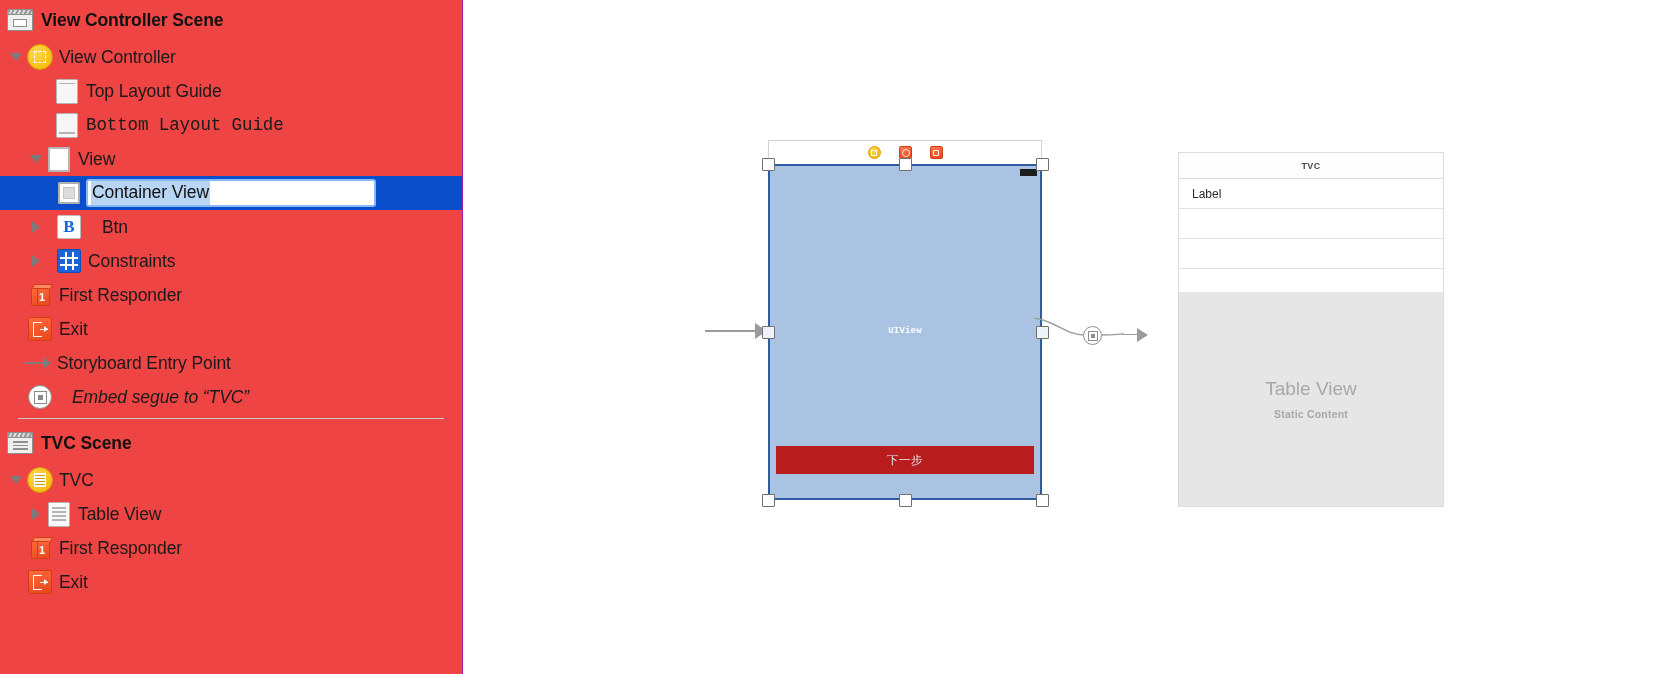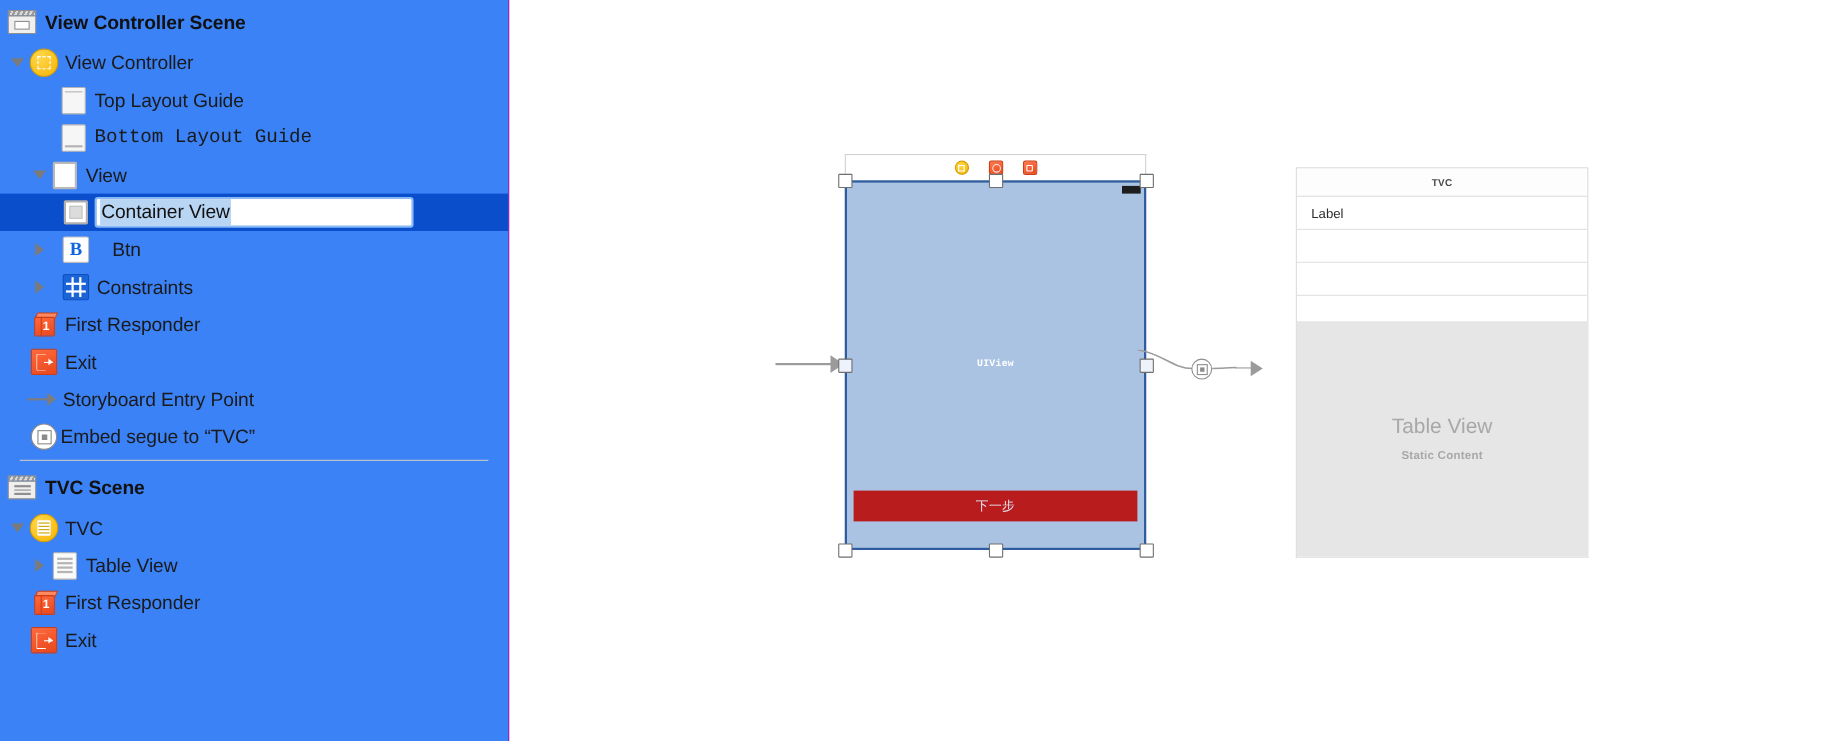--- a/index.html
+++ b/index.html
@@ -9,21 +9,21 @@
     background: #ffffff;
     font-family: "Liberation Sans", sans-serif;
     -webkit-font-smoothing: antialiased;
   }
   #app { position: relative; width: 1676px; height: 674px; background:#fff; }
 
   
   #outline {
     position: absolute; left: 0; top: 0;
     width: 462px; height: 674px;
-    background: #3b82f6;
+    background: #ef4444;
     border-right: 3px solid #a21caf;
     overflow: hidden;
   }
   .row {
     position: relative;
     height: 34px;
     display: flex;
     align-items: center;
     white-space: nowrap;
   }
@@ -470,21 +470,21 @@
 
     <div class="row">
       <div class="disc" style="margin-left:6px;"></div>
       <div class="ibox" style="width:28px;">
         <div class="ic-segue">
             <div class="in1">
               <div class="in2"></div>
             </div>
           </div>
       </div>
-      <span class="node-label" style="margin-left:1px;">Embed segue to “TVC”</span>
+      <span class="node-label" style="margin-left:18px;font-style:italic;">Embed segue to “TVC”</span>
     </div>
 
     <div class="scene-divider"></div>
 
     <div class="row scene-row" style="padding-left:6px;">
       <div class="ibox" style="width:28px;">
         <div class="ic-scene">
             <div class="clap"></div>
             <div class="body">
               <i></i>

